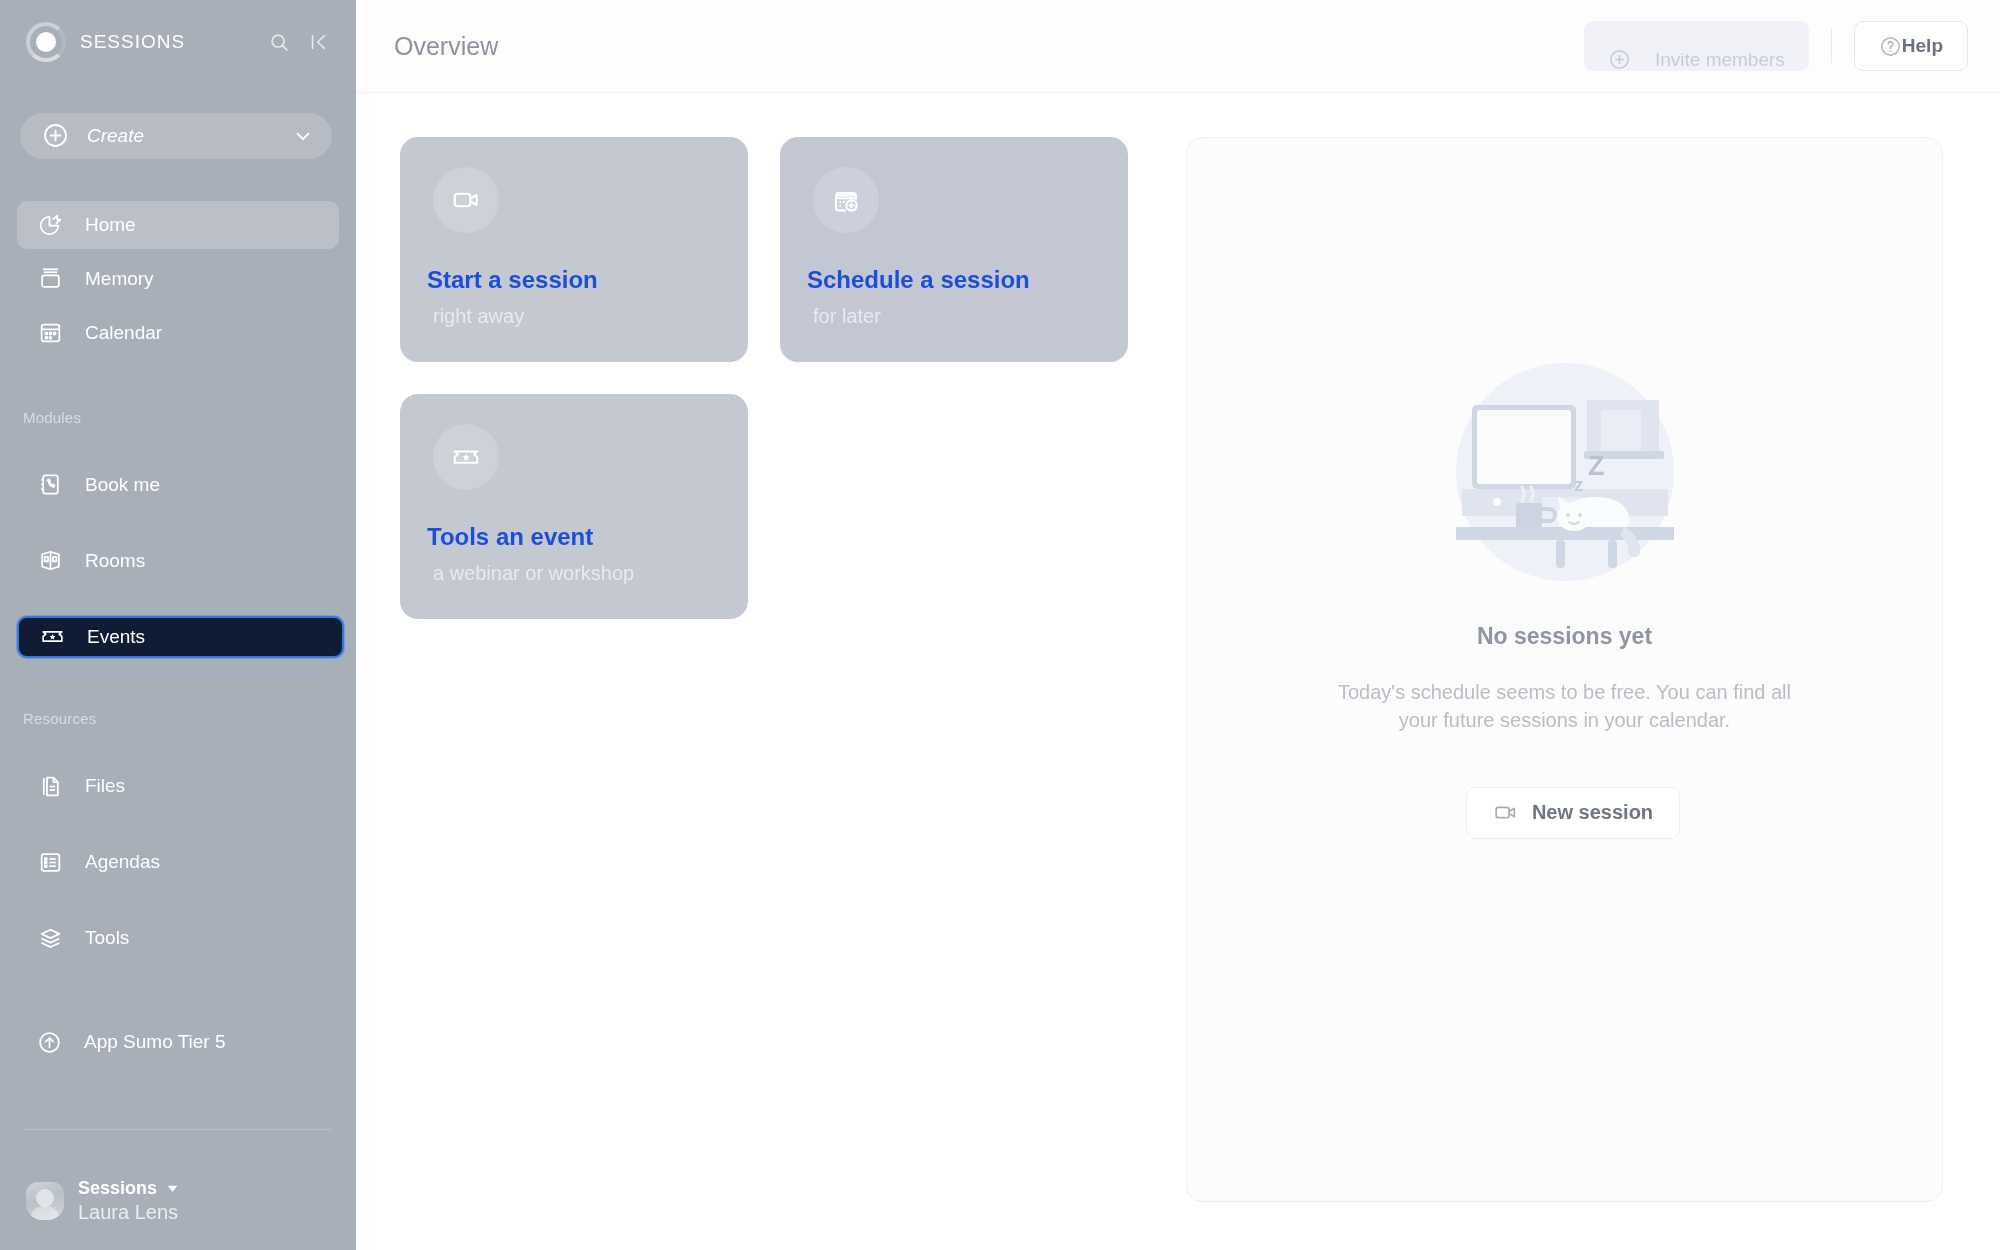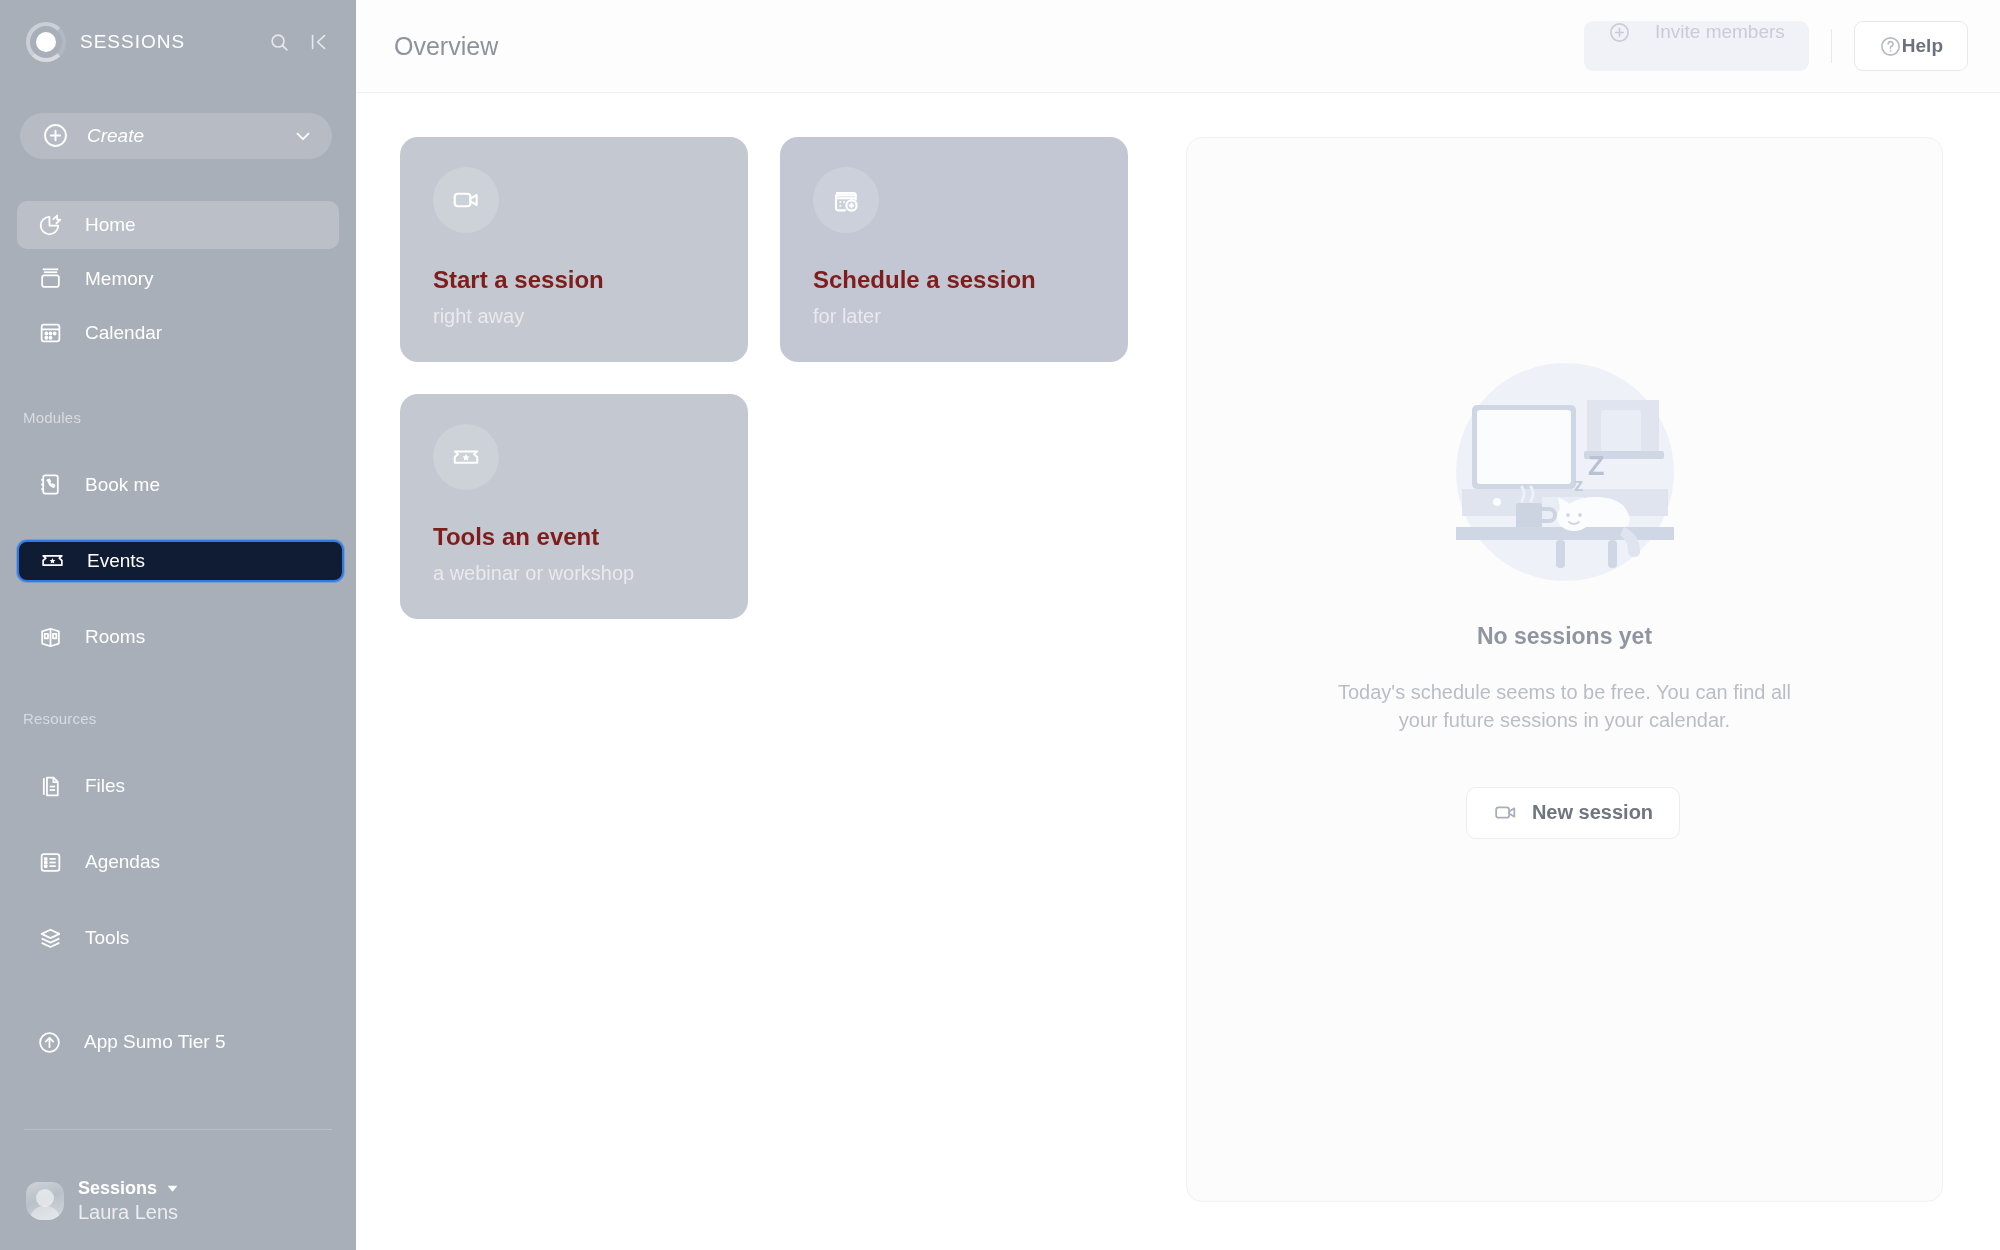--- a/index.html
+++ b/index.html
@@ -124,21 +124,21 @@
   .main { flex: 1 1 auto; height: 1250px; background: #ffffff; display: flex; flex-direction: column; position: relative; }
   .topbar {
     height: 93px; border-bottom: 1px solid #eef0f3;
     display: flex; align-items: center;
     padding: 0 32px 0 38px; background:#fdfdfe;
   }
   .page-title { font-size: 25px; color: #8d939d; font-weight: 400; flex: 1 1 auto; }
   .invite-btn {
     height: 50px; border-radius: 9px;
     background: #f1f2f7; color: #c9ccd6;
-    display: flex; align-items: flex-start; gap: 24px;
+    display: flex; align-items: flex-end; gap: 24px;
     padding: 0 24px; font-size: 19px;
   }
   .topbar-sep { width: 1px; height: 34px; background: #e7e9ed; margin: 0 22px; }
   .help-btn {
     height: 50px; border-radius: 9px;
     background: #ffffff; border: 1px solid #e6e8ec;
     color: #6b727d; display: flex; align-items: center; 
     padding: 0 24px; font-size: 19px; font-weight: 600;
   }
 
@@ -152,22 +152,22 @@
     padding: 30px 30px 0 33px;
     position: relative;
   }
   .action-card.variant2 { background: #c2c7d3; }
   .card-badge {
     width: 66px; height: 66px; border-radius: 50%;
     background: rgba(255,255,255,0.17);
     display: flex; align-items: center; justify-content: center;
   }
   .card-title {
-    position: absolute; left: 33px; bottom: 68px;
-    font-size: 24px; font-weight: 700; color: #7f1d1d; margin-top: 17px;
+    position: absolute; left: 27px; bottom: 68px;
+    font-size: 24px; font-weight: 700; color: #1d4ed8; margin-top: 17px;
   }
   .card-sub {
     position: absolute; left: 33px; bottom: 34px;
     font-size: 20px; color: rgba(255,255,255,0.62);
   }
 
   .empty-panel {
     flex: 1 1 auto; height: 1065px;
     background: #fcfcfd;
     border: 1px solid #f0f1f4;
@@ -278,40 +278,40 @@
           <rect x="5" y="3.2" width="14" height="17.6" rx="2"></rect>
           <line x1="3" y1="7.5" x2="5" y2="7.5"></line>
             <line x1="3" y1="12" x2="5" y2="12"></line>
             <line x1="3" y1="16.5" x2="5" y2="16.5"></line>
           <path d="M10 8.2c0 3.4 2.3 5.8 5.2 6.2l.7-1.6-2-1.1-1 .8c-.9-.6-1.6-1.4-2-2.4l.9-.9-1-2-1.6.6a3 3 0 0 0-.2.4z"></path>
         </svg>
       </span>
       <span class="lbl">Book me</span>
     </div>
 
-    <div class="nav-item active-strong">
-      <span class="ico">
-        <svg width="25" height="25" viewBox="0 0 24 24" fill="none" stroke="#ffffff" stroke-width="1.6" stroke-linejoin="round">
-          <path d="M3 7.5 L5.6 9.8 L3 12 L3 16.5 L21 16.5 L21 12 L18.4 9.8 L21 7.5 L21 7.5 L3 7.5 Z"></path>
-          <polygon points="12,9.6 12.85,11.4 14.8,11.6 13.35,12.95 13.75,14.9 12,13.9 10.25,14.9 10.65,12.95 9.2,11.6 11.15,11.4" fill="#ffffff" stroke="none"></polygon>
-        </svg>
-      </span>
-      <span class="lbl">Events</span>
-    </div>
-
     <div class="nav-item">
       <span class="ico">
         <svg width="25" height="25" viewBox="0 0 24 24" fill="none" stroke="#ffffff" stroke-width="1.7" stroke-linejoin="round">
           <path d="M4 6.2 L12 3.6 L20 6.2 L20 17.8 L12 20.4 L4 17.8 Z"></path>
           <line x1="12" y1="3.6" x2="12" y2="20.4"></line>
           <rect x="6.4" y="8.6" width="3.2" height="4.2"></rect>
           <rect x="14.4" y="8.6" width="3.2" height="4.2"></rect>
         </svg>
       </span>
       <span class="lbl">Rooms</span>
+    </div>
+
+    <div class="nav-item active-strong">
+      <span class="ico">
+        <svg width="25" height="25" viewBox="0 0 24 24" fill="none" stroke="#ffffff" stroke-width="1.6" stroke-linejoin="round">
+          <path d="M3 7.5 L5.6 9.8 L3 12 L3 16.5 L21 16.5 L21 12 L18.4 9.8 L21 7.5 L21 7.5 L3 7.5 Z"></path>
+          <polygon points="12,9.6 12.85,11.4 14.8,11.6 13.35,12.95 13.75,14.9 12,13.9 10.25,14.9 10.65,12.95 9.2,11.6 11.15,11.4" fill="#ffffff" stroke="none"></polygon>
+        </svg>
+      </span>
+      <span class="lbl">Events</span>
     </div>
 
     <div class="group-label">Resources</div>
 
     <div class="nav-item">
       <span class="ico">
         <svg width="25" height="25" viewBox="0 0 24 24" fill="none" stroke="#ffffff" stroke-width="1.7" stroke-linejoin="round">
           <path d="M5.6 4 L5.6 20"></path>
           <path d="M8.6 3.5 H15 L19 7.5 V20.5 H8.6 Z"></path>
           <polyline points="14.8,3.6 14.8,7.8 19,7.8"></polyline>

